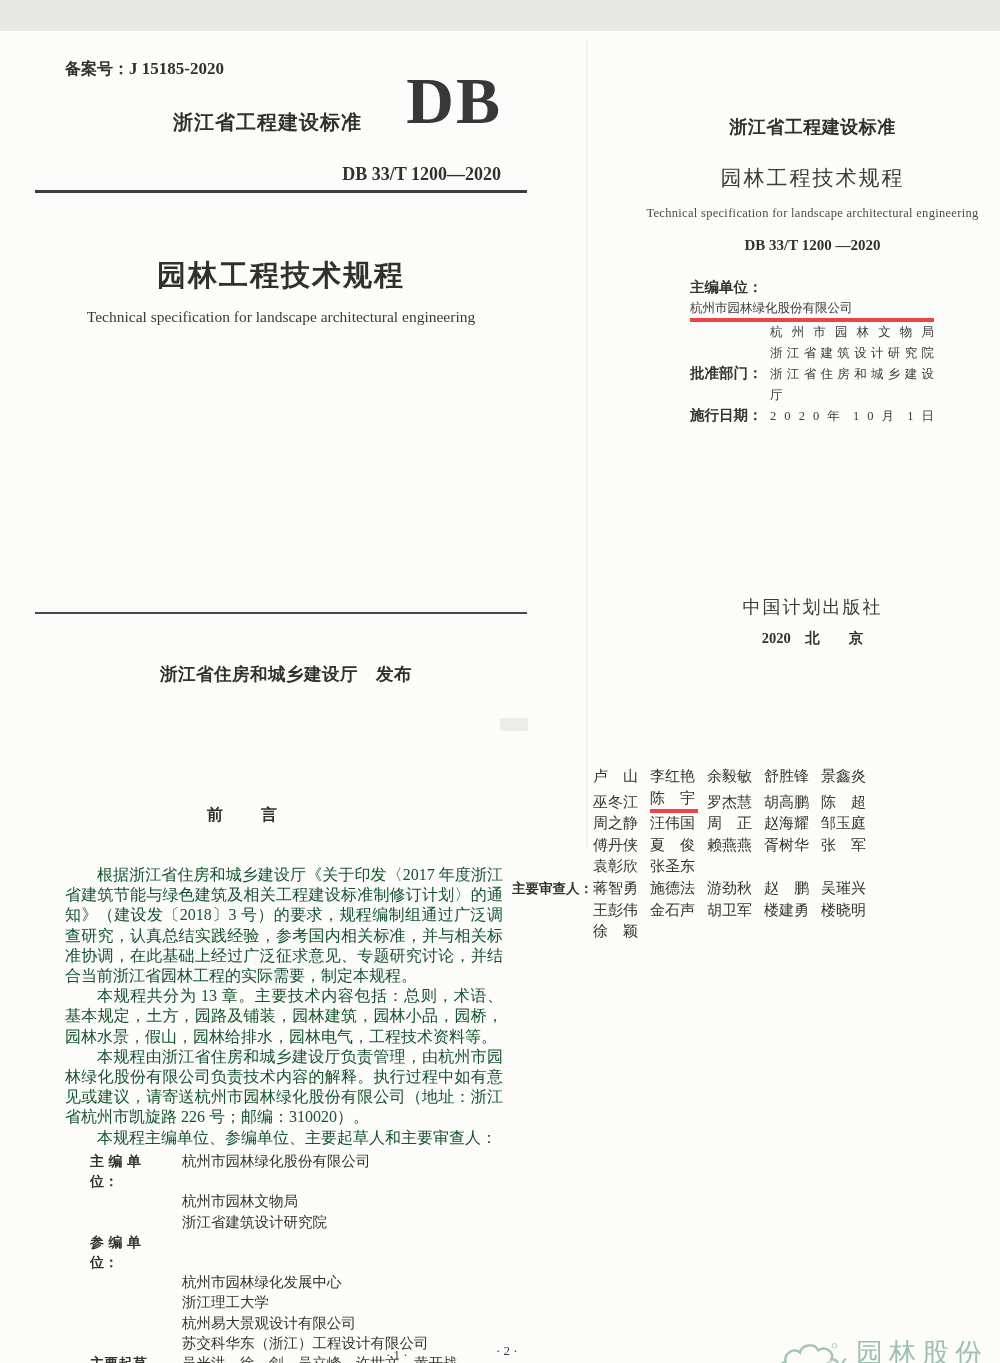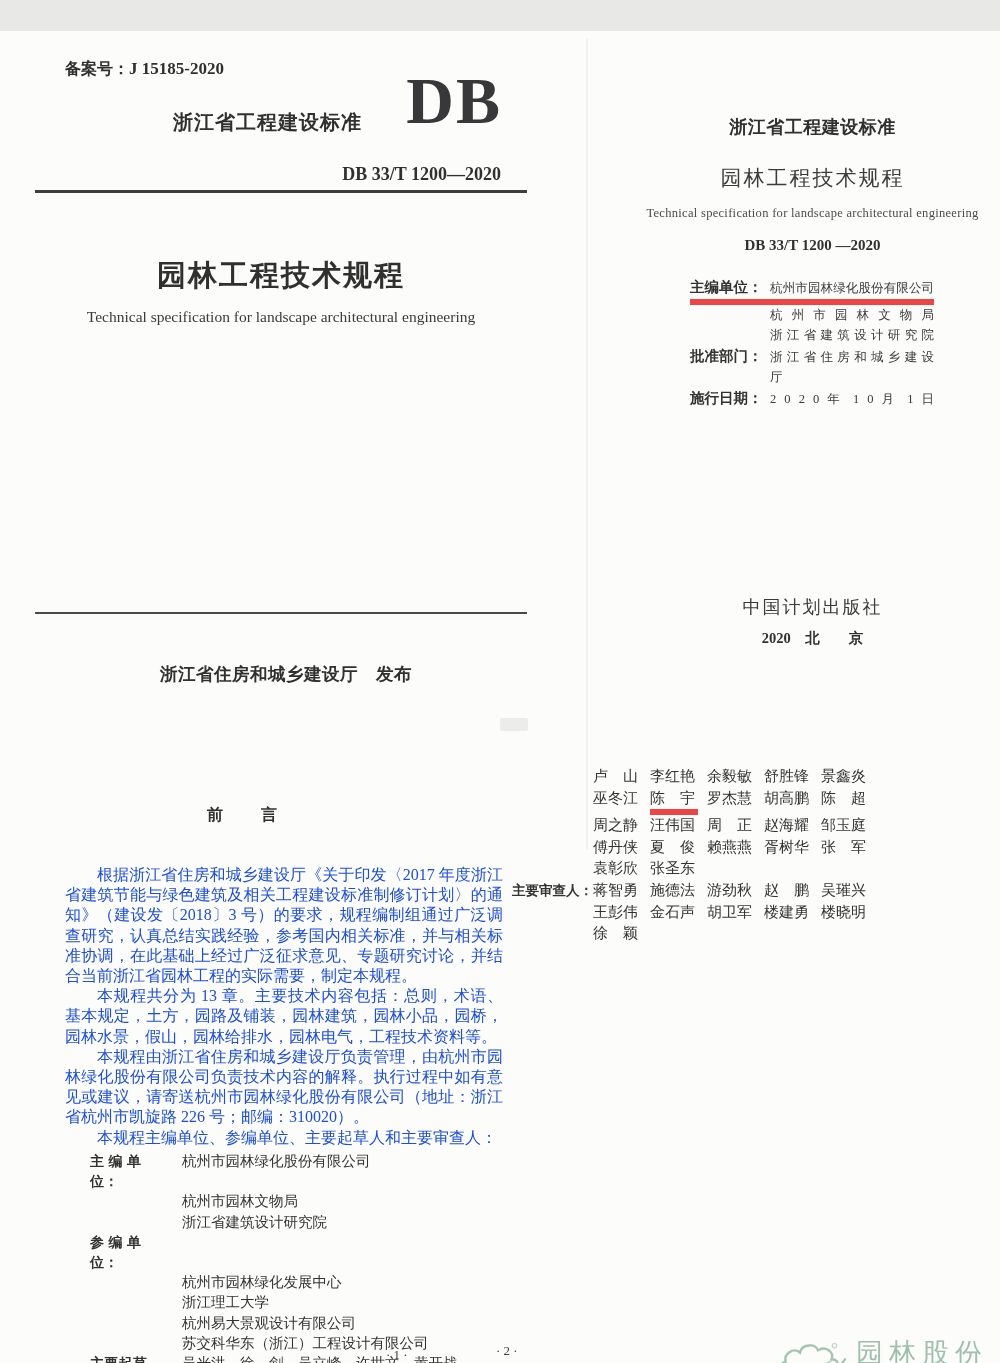--- a/index.html
+++ b/index.html
@@ -34,38 +34,38 @@
   
   .pg-title{position:absolute;left:610px;top:60px;width:405px;height:625px;}
   .tp-type{left:0;top:24px;width:405px;font-size:18px;font-weight:700;letter-spacing:.5px;}
   .tp-title{left:0;top:73px;width:405px;font-size:21px;letter-spacing:2px;color:#3c3c3a;}
   .tp-title-en{left:0;top:115px;width:405px;font-size:12.5px;color:#4a4a48;letter-spacing:.3px;}
   .tp-no{left:0;top:146px;width:405px;font-size:15px;font-weight:700;}
   .tp-orgs{left:80px;top:186px;width:244px;font-size:12.5px;line-height:20.5px;}
   .tp-row{display:flex;align-items:baseline;}
   .tp-lab{display:inline-block;width:80px;flex:none;font-size:14.5px;font-weight:600;color:#333331;}
   .tp-val{display:inline-block;flex:1;text-align:justify;text-align-last:justify;color:#3a3a38;}
-  .red-u{border-bottom:6px solid #ef4444;}
+  .red-u{border-bottom:4px solid #ef4444;flex-direction:column;}
   .tp-press{left:0;top:504px;width:405px;font-size:18px;letter-spacing:2px;color:#3a3a38;}
   .tp-press-yr{left:0;top:538px;width:405px;font-size:14.5px;font-weight:700;}
 
   
   .pg-preface{position:absolute;left:35px;top:730px;width:492px;height:633px;}
   .pf-head{left:28px;top:44px;width:360px;font-size:16px;font-weight:700;letter-spacing:2px;}
-  .pf-body{left:30px;top:104px;width:438px;font-size:16px;line-height:20.2px;text-align:justify;color:#1d4ed8;}
+  .pf-body{left:30px;top:104px;width:438px;font-size:16px;line-height:20.2px;text-align:justify;color:#14532d;}
   .pf-body p{margin:0;text-indent:2em;}
   .pf-orgs{left:55px;top:390px;width:425px;font-size:14.5px;line-height:20.2px;color:#323230;}
   .pf-row{display:flex;align-items:baseline;gap:12px;}
   .pf-lab{display:inline-block;width:80px;flex:none;font-size:14px;font-weight:700;letter-spacing:.3px;}
   .pf-val{flex:1;}
 
   
   .pg-two{position:absolute;left:505px;top:730px;width:495px;height:633px;}
   .p2-block{left:7px;top:5px;width:460px;font-size:15px;line-height:21.6px;color:#333331;}
-  .p2-row{display:flex;align-items:flex-start;}
+  .p2-row{display:flex;align-items:flex-end;}
   .p2-lab{display:inline-block;width:81px;flex:none;font-size:13.5px;font-weight:700;}
   .cell{display:inline-block;width:48px;margin-right:9px;white-space:nowrap;}
 
   
   .pn1{left:386px;top:1316px;font-size:13px;color:#3c3c3c;}
   .pn2{left:496px;top:1312px;font-size:13px;color:#3c3c3c;}
 
   
   .brand{position:absolute;right:12px;bottom:6px;display:flex;align-items:center;}
   .brand-icon{width:72px;height:50px;margin-right:8px;}

